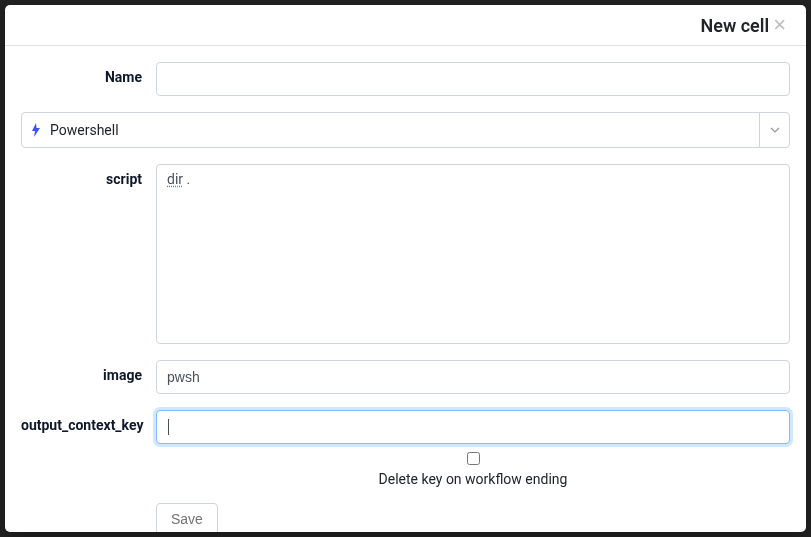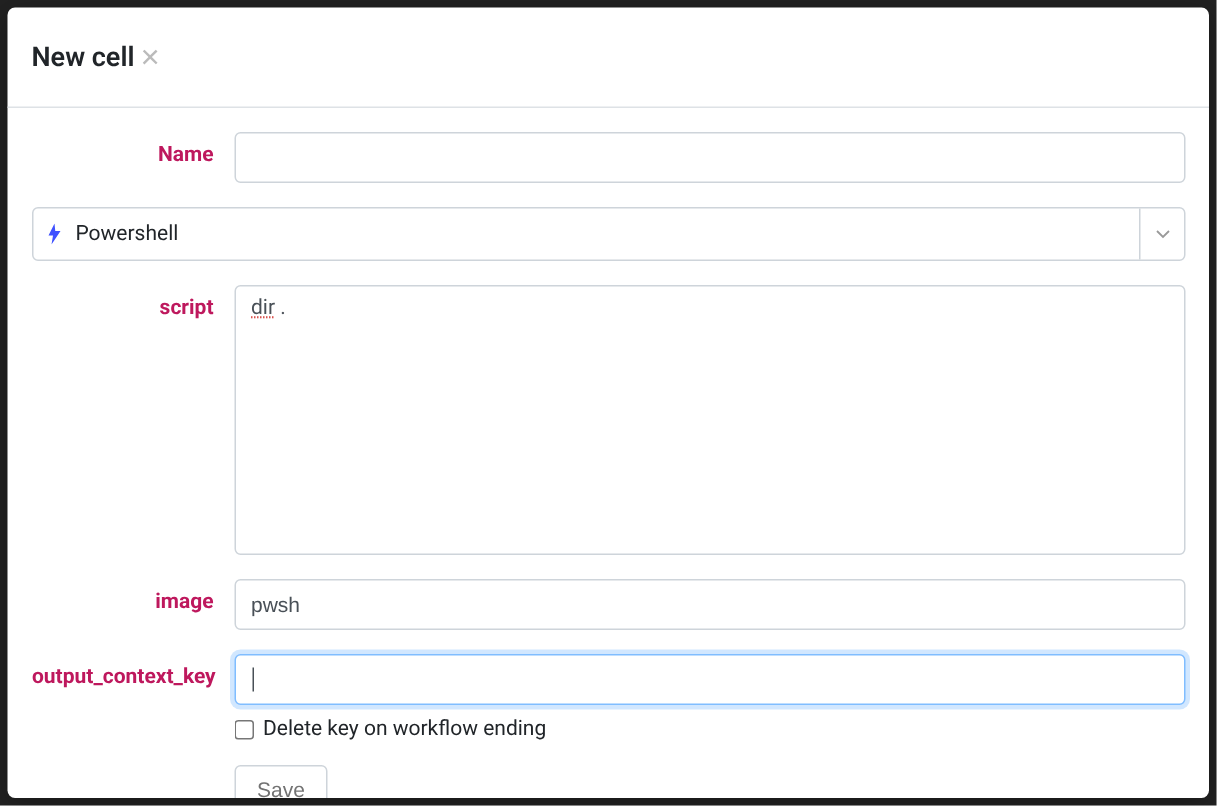--- a/index.html
+++ b/index.html
@@ -17,24 +17,24 @@
       left: 5px;
       right: 5px;
       bottom: 5px;
       background: #fff;
       border-radius: 5px;
       box-shadow: 0 4px 20px rgba(0,0,0,0.3);
       display: flex;
       flex-direction: column;
     }
     .modal-header {
-      padding: 22px 16px;
+      padding: 9px 16px;
       border-bottom: 1px solid #dee2e6;
       display: flex;
-      justify-content: flex-start;
+      justify-content: flex-end;
       align-items: center;
     }
     .modal-title {
       font-size: 18px;
       font-weight: 600;
       color: #212529;
     }
     .close-btn {
       background: none;
       border: none;
@@ -54,21 +54,21 @@
       margin-bottom: 16px;
       align-items: flex-start;
     }
     .form-label {
       width: 135px;
       text-align: right;
       padding-right: 14px;
       padding-top: 7px;
       font-size: 14px;
       font-weight: 700;
-      color: #be185d;
+      color: #0f172a;
       flex-shrink: 0;
     }
     .form-control-wrap {
       flex: 1;
       min-width: 0;
     }
     .form-input {
       width: 100%;
       padding: 6px 10px;
       font-size: 14px;
@@ -116,20 +116,21 @@
       text-decoration-style: dotted;
       text-decoration-color: #d9534f;
       text-underline-offset: 2px;
     }
     .checkbox-row {
       display: flex;
       align-items: center;
       gap: 6px;
       font-size: 14px;
       color: #212529;
+      flex-direction: column;
     }
     .checkbox-row input[type="checkbox"] {
       width: 13px;
       height: 13px;
     }
     .btn-save {
       padding: 7px 14px;
       font-size: 14px;
       border: 1px solid #ced4da;
       background: #fff;

